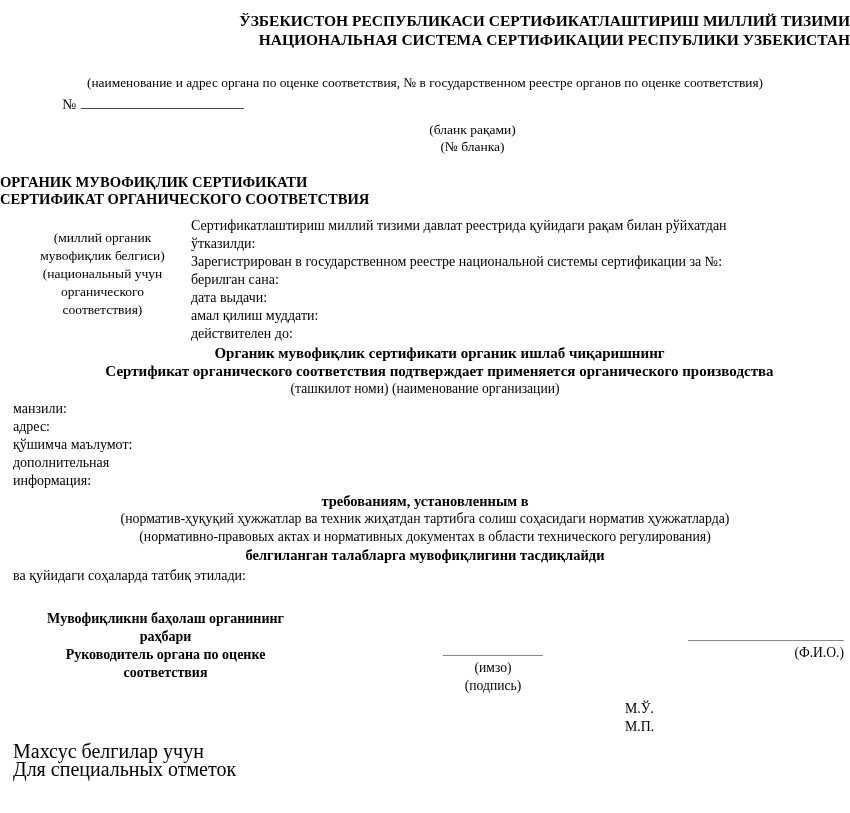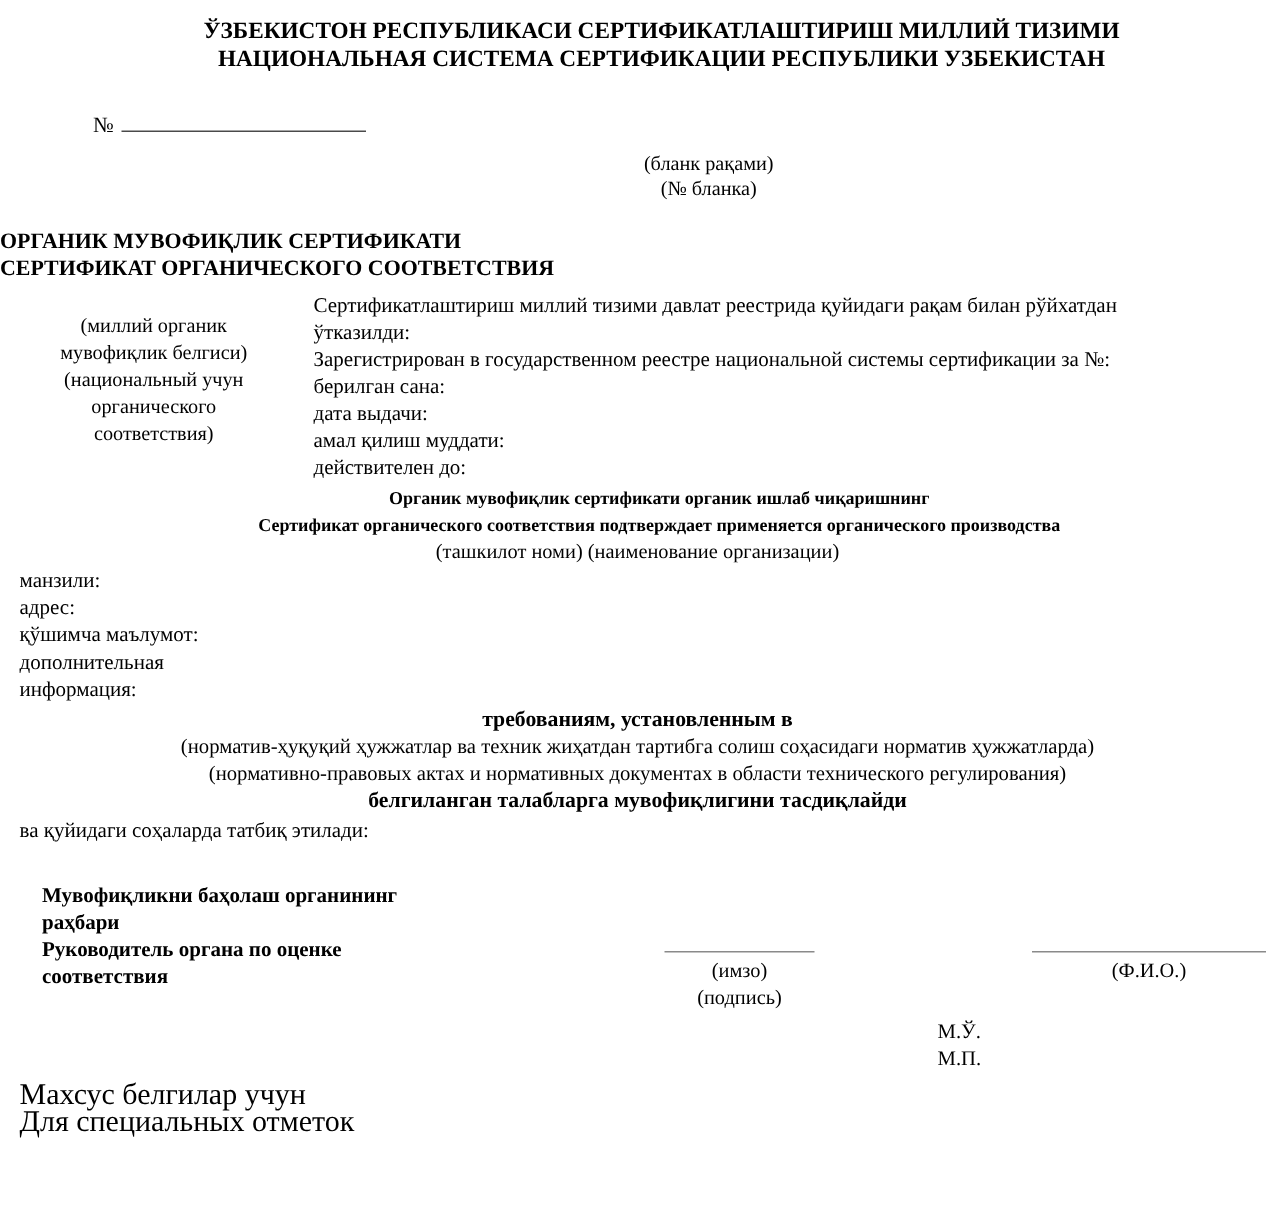--- a/index.html
+++ b/index.html
@@ -8,21 +8,21 @@
     background: #ffffff;
     color: #000000;
     font-family: "Liberation Serif", serif;
     font-size: 14px;
     overflow: hidden;
   }
   .page { position: relative; width: 850px; height: 813px; }
 
   .doc-header {
     padding-top: 11px;
-    text-align: center;
+    text-align: right;
     font-weight: bold;
     font-size: 15.5px;
     line-height: 19px;
     padding-left: 32px;
   }
   .org-note {
     margin-top: 25px;
     text-align: center;
     font-size: 13.4px;
     line-height: 17.5px;
@@ -59,57 +59,58 @@
   .mark-label {
     width: 190px;
     box-sizing: border-box;
     padding: 12px 15px 0 30px;
     text-align: center;
     font-size: 13.5px;
     line-height: 18px;
   }
   .reg-text {
     flex: 1;
-    margin-left: 19px;
+    margin-left: 1px;
     padding-right: 15px;
     font-size: 14px;
     line-height: 18px;
   }
   .confirm-section { text-align: center; margin-top: 1px; }
-  .confirm-section .bold-line { font-weight: bold; font-size: 12px; line-height: 18px; padding-left: 29px; }
+  .confirm-section .bold-line { font-weight: bold; font-size: 15px; line-height: 18px; padding-left: 29px; }
   .confirm-section .note-line { font-size: 13.6px; line-height: 18px; }
   .address-block { margin-left: 13px; margin-top: 2px; font-size: 14px; line-height: 18.2px; }
   .req-section { text-align: center; margin-top: 1px; font-size: 13.8px; line-height: 18px; }
   .req-section .bold-line { font-weight: bold; font-size: 14.5px; }
   .applies-block { margin-left: 13px; margin-top: 3px; font-size: 14px; line-height: 18.2px; }
 
   .sig-section { position: relative; margin-top: 25px; height: 90px; }
   .sig-head {
     position: absolute; left: 28px; top: 0; width: 275px;
-    font-weight: bold;
+    text-align: center; font-weight: bold;
     font-size: 14px; line-height: 18px;
   }
   .sig-center { position: absolute; left: 443px; top: 45px; width: 100px; text-align: center; font-size: 13.6px; line-height: 18px; }
-  .sig-right  { position: absolute; left: 688px; top: 45px; width: 156px; text-align: center; font-size: 13.6px; line-height: 18px; }
+  .sig-right  { position: absolute; left: 688px; top: 30px; width: 156px; text-align: right; font-size: 13.6px; line-height: 18px; }
   .sig-line { height: 0; border-top: 1.6px solid #8a8a8a; margin-bottom: 3px; }
 
   .stamp-block { margin-left: 625px; font-size: 13.8px; line-height: 18px; }
   .footer-block { margin-left: 13px; margin-top: 6px; font-size: 20px; line-height: 18.2px; }
 </style>
 </head>
 <body>
 
 <div class="page">
 
   <div class="doc-header">
     <div>ЎЗБЕКИСТОН РЕСПУБЛИКАСИ СЕРТИФИКАТЛАШТИРИШ МИЛЛИЙ ТИЗИМИ</div>
     <div>НАЦИОНАЛЬНАЯ СИСТЕМА СЕРТИФИКАЦИИ РЕСПУБЛИКИ УЗБЕКИСТАН</div>
   </div>
 
   <div class="org-note">
+    <div>(наименование и адрес органа по оценке соответствия, № в государственном реестре органов по оценке соответствия)</div>
   </div>
 
   <div class="number-row">
     <span>№</span><span class="blank-underline"></span>
   </div>
 
   <div class="blank-note">
     <div>(бланк рақами)</div>
     <div>(№ бланка)</div>
   </div>

